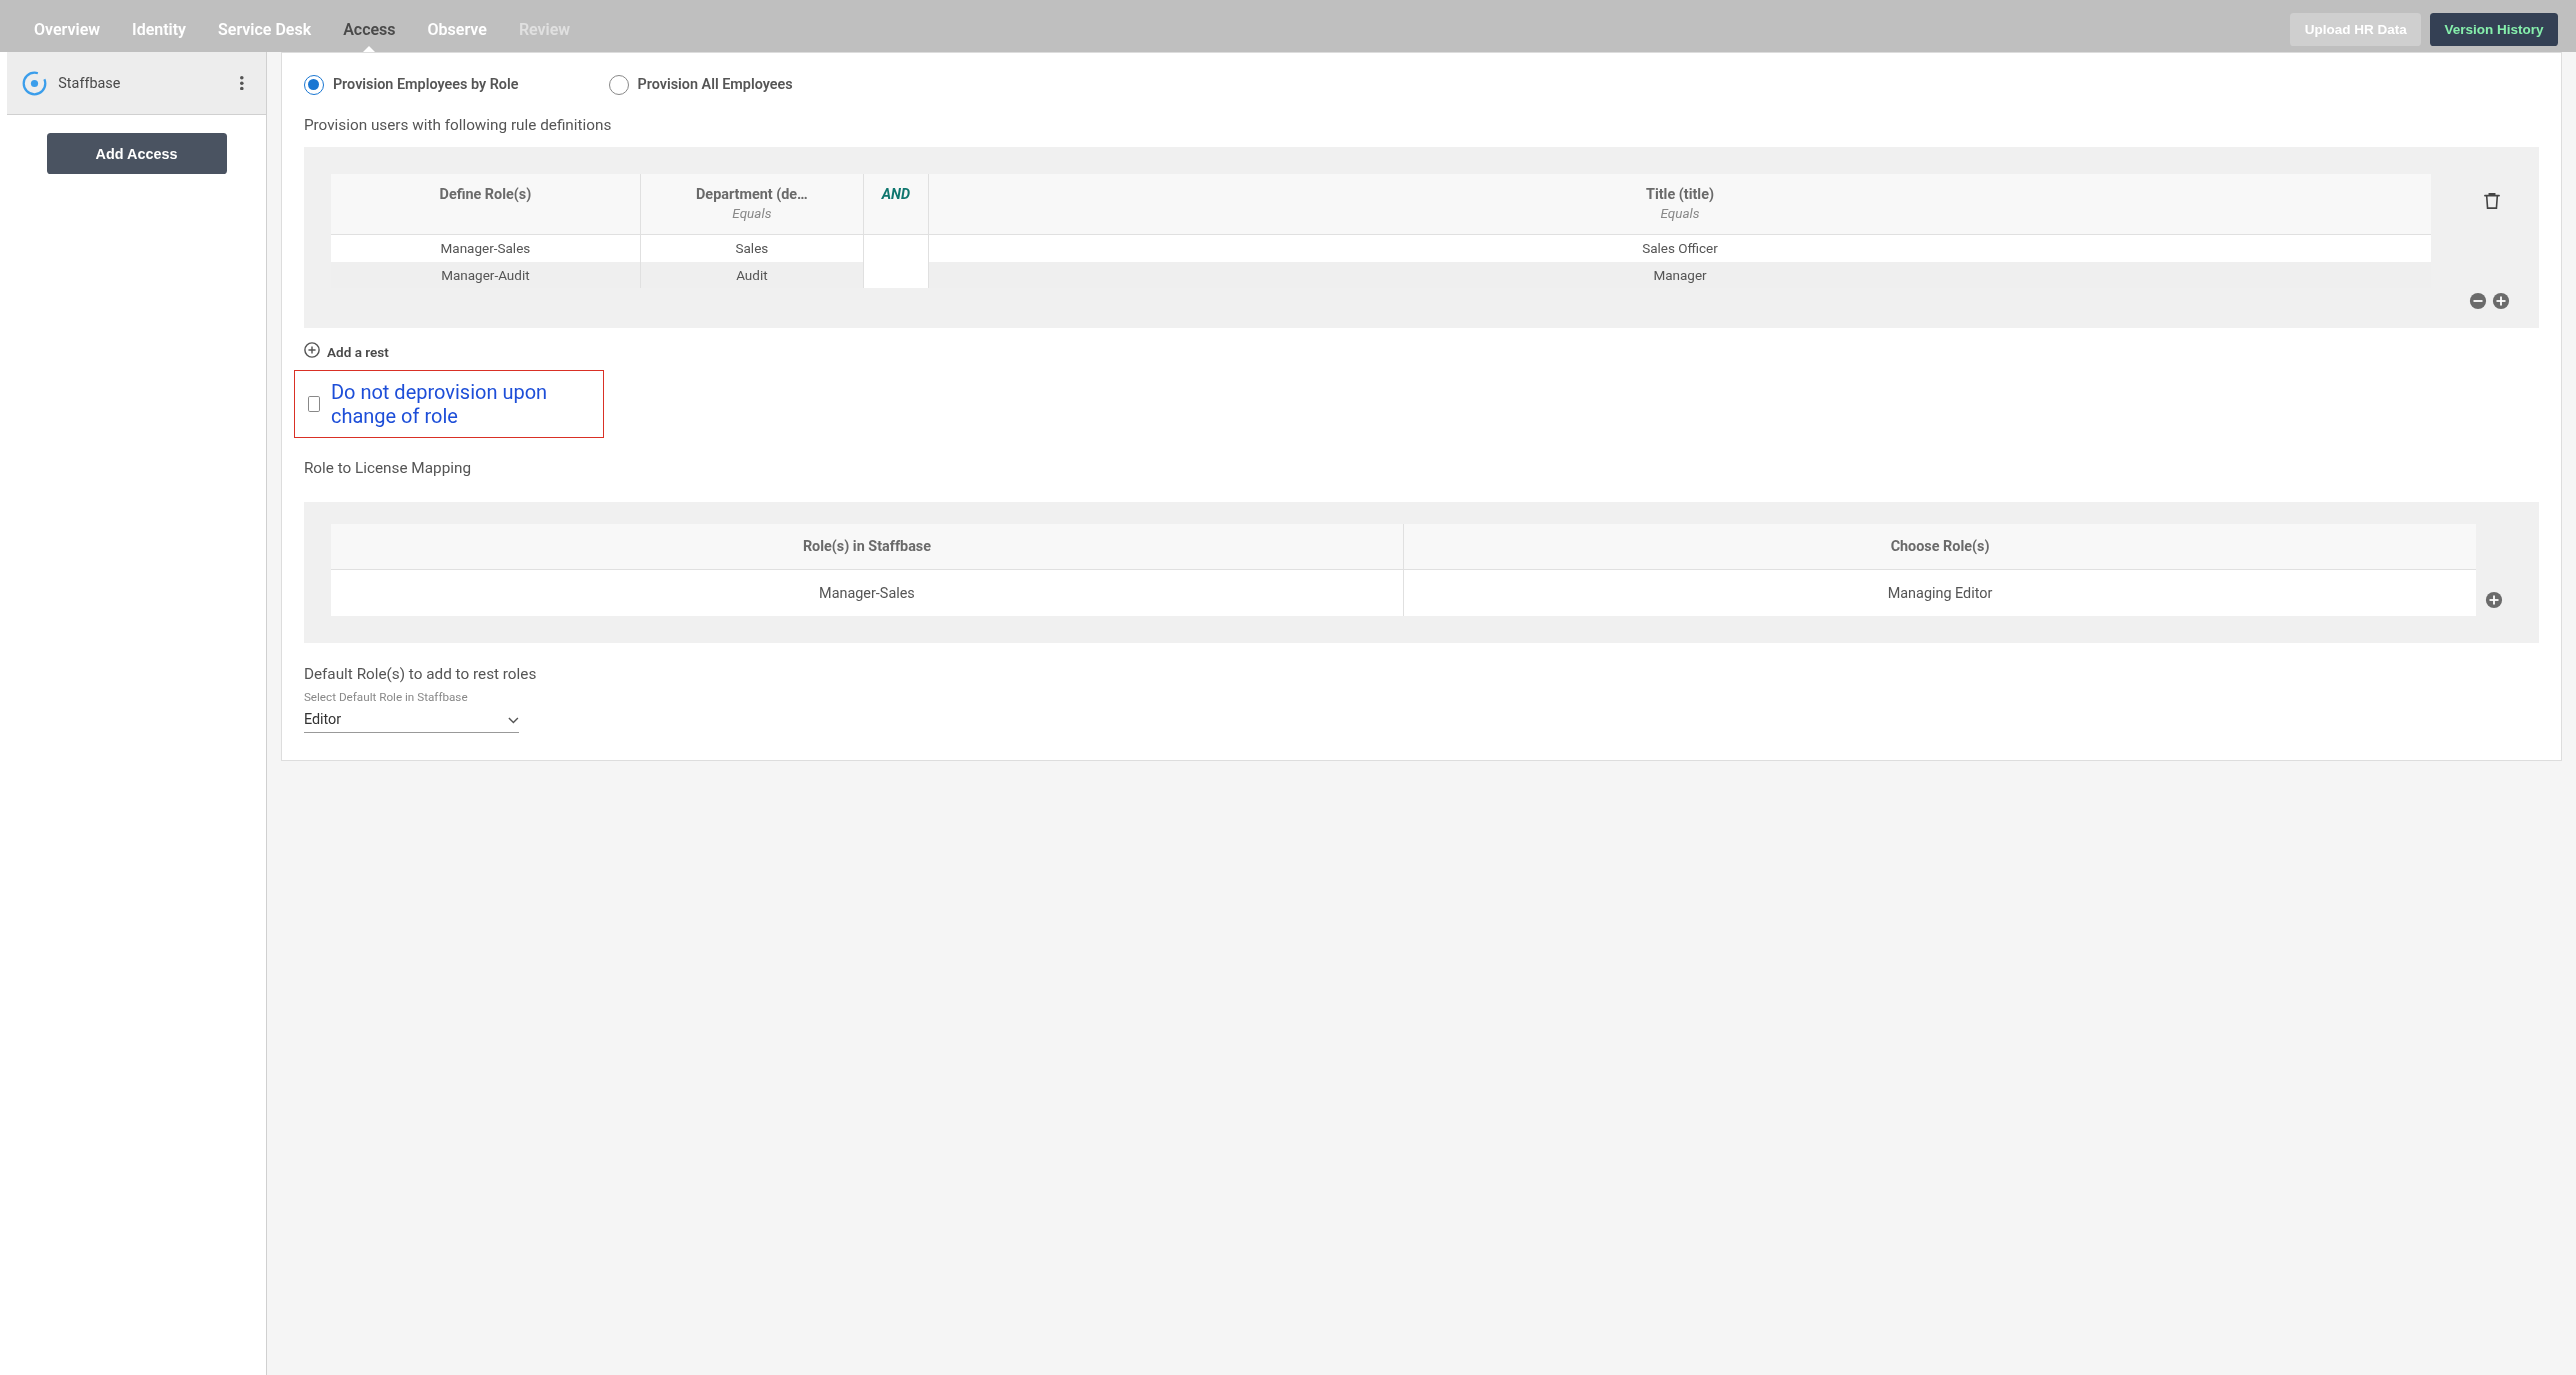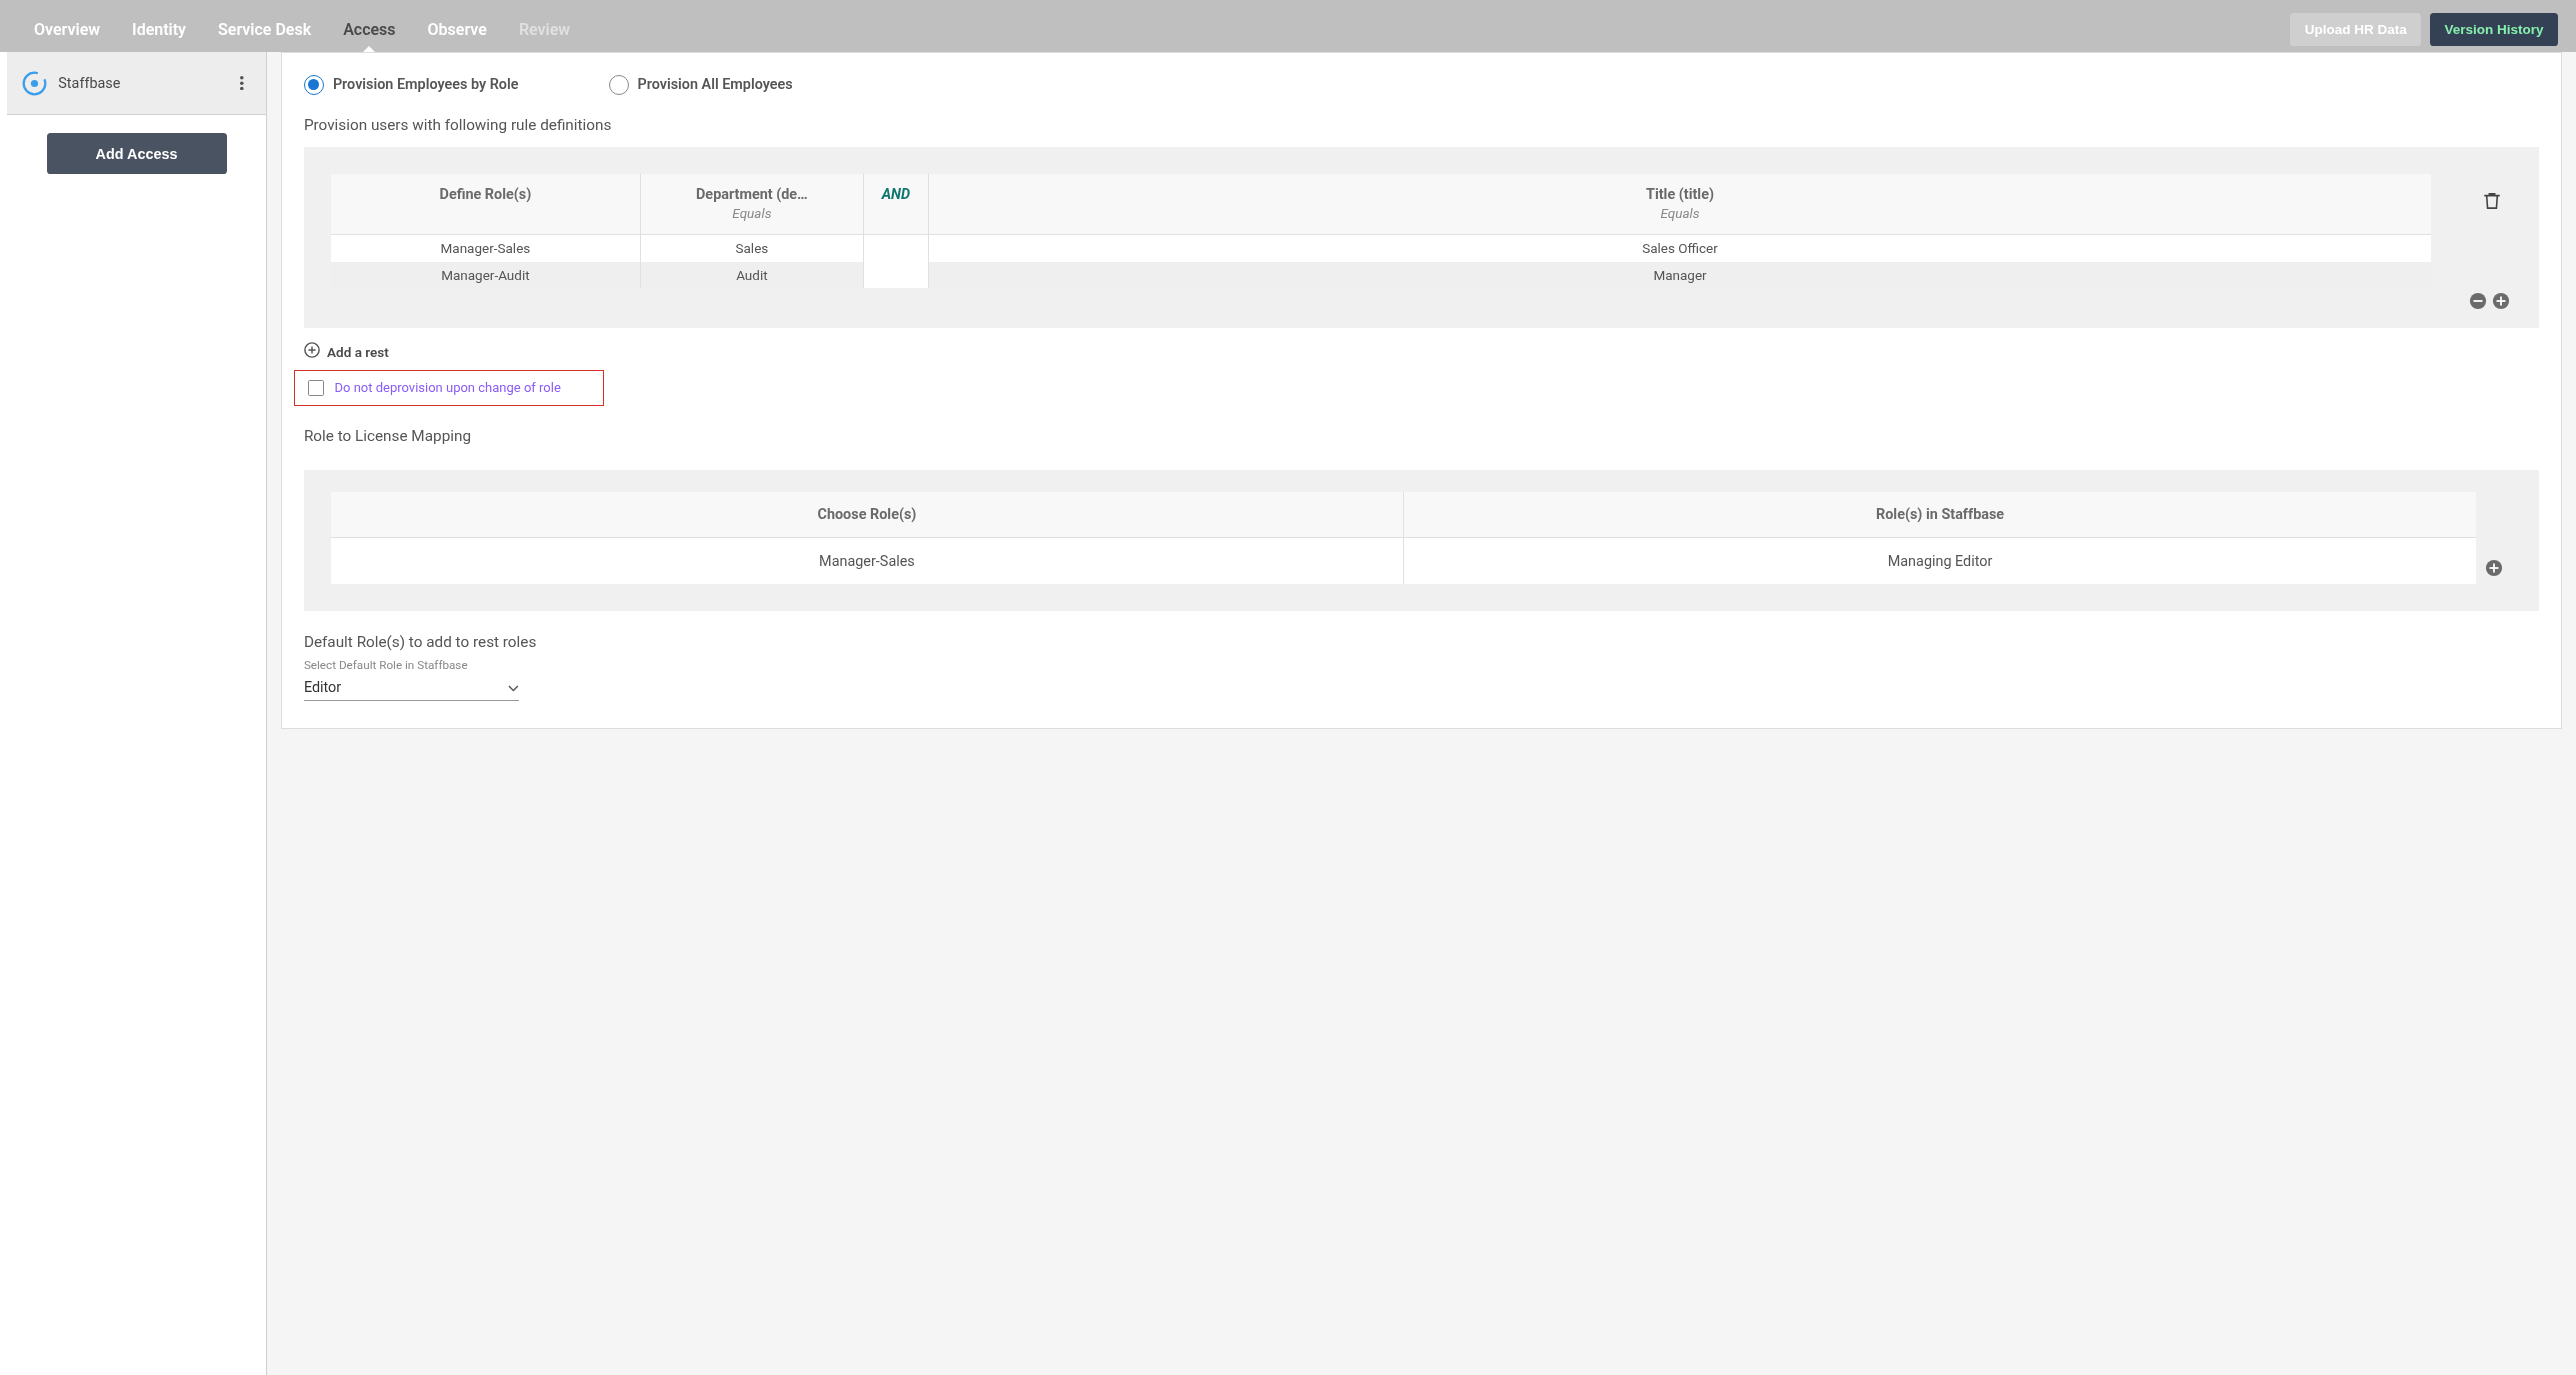--- a/index.html
+++ b/index.html
@@ -54,21 +54,21 @@
     .rule-data-row.alt .rule-col { background: #efefef; }
     .rule-actions { display: inline-flex; vertical-align: top; width: 72px; align-items: flex-start; justify-content: flex-end; padding-top: 18px; padding-right: 3.6px; }
     .rule-row-actions { display: flex; gap: 5.4px; justify-content: flex-end; align-items: center; padding-right: 1.8px; padding-top: 3.6px; width: 72px; margin-left: auto; }
     .icon-btn { cursor: pointer; display: inline-flex; }
     
     .add-rule { display: flex; align-items: center; gap: 7.2px; padding: 14.4px 21.5px 7.2px; cursor: pointer; }
     .add-rule-label { font-size: 13.5px; font-weight: 600; color: #4a4a4a; }
     
     .deprov-box { border: 1.8px solid #d93025; width: 310px; margin-left: 11.7px; display: flex; align-items: center; gap: 10.8px; padding: 9px 12.6px; cursor: pointer; }
     .checkbox { width: 16px; height: 16px; border: 1.8px solid #888; border-radius: 1.8px; }
-    .deprov-label { font-size: 13px; color: #8b5cf6; }
+    .deprov-label { font-size: 20px; color: #1d4ed8; }
     
     .mapping-panel { background: #f0f0f0; margin: 12.6px 21.5px 0; padding: 21.5px 27px 27px; }
     .mapping-table { width: calc(100% - 36px); background: #fff; display: inline-block; vertical-align: top; }
     .mapping-row { display: flex; }
     .mapping-col { flex: 1; border-right: 0.9px solid #e0e0e0; text-align: center; padding: 14.4px 9px; font-size: 14.4px; color: #555; }
     .mapping-col:last-child { border-right: none; }
     .mapping-header-row { background: #f8f8f8; border-bottom: 0.9px solid #e0e0e0; }
     .mapping-header-row .mapping-col { font-weight: 700; color: #6a6a6a; }
     .mapping-actions { display: inline-flex; vertical-align: bottom; width: 27px; justify-content: flex-end; padding-bottom: 7.2px; }
     
@@ -204,22 +204,22 @@
         <span class="checkbox"></span>
         <span class="deprov-label">Do not deprovision upon change of role</span>
       </div>
 
       <div class="section-title" style="padding-top:21.5px;">Role to License Mapping</div>
 
       <div class="mapping-panel">
         <div style="display:flex; align-items:flex-end;">
           <div class="mapping-table">
             <div class="mapping-row mapping-header-row">
+              <div class="mapping-col">Role(s) in Staffbase</div>
               <div class="mapping-col">Choose Role(s)</div>
-              <div class="mapping-col">Role(s) in Staffbase</div>
             </div>
             <div class="mapping-row">
               <div class="mapping-col">Manager-Sales</div>
               <div class="mapping-col">Managing Editor</div>
             </div>
           </div>
           <div class="mapping-actions">
             <span class="icon-btn">
               <svg width="18" height="18" viewBox="0 0 20 20">
                   <circle cx="10" cy="10" r="9" fill="#6b6b6b"></circle>

